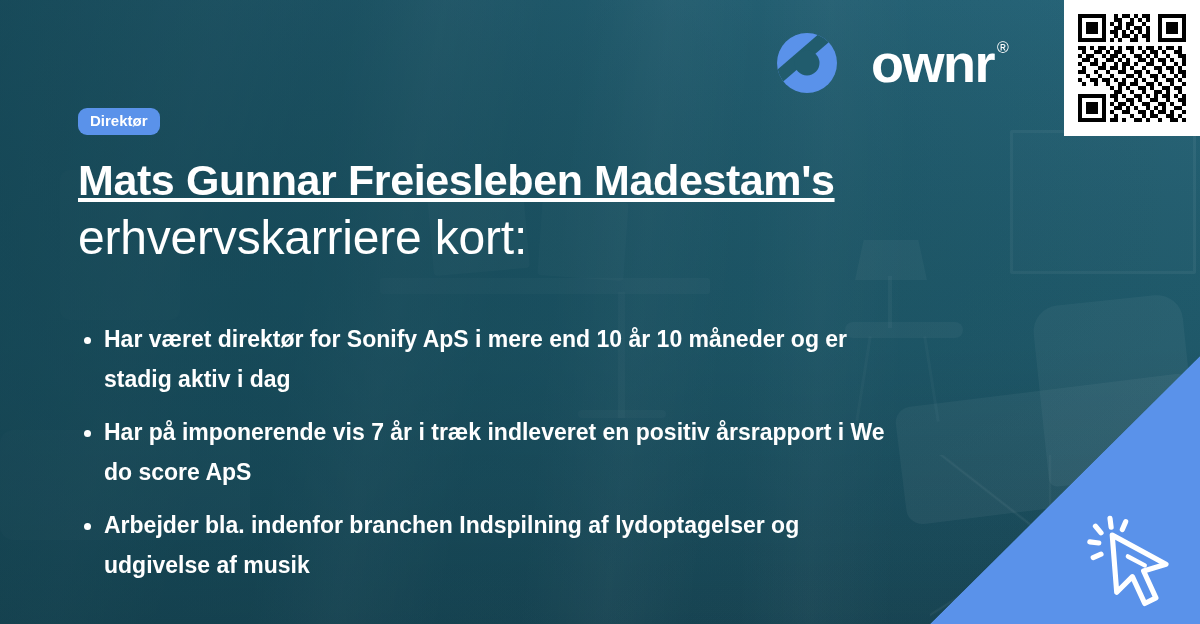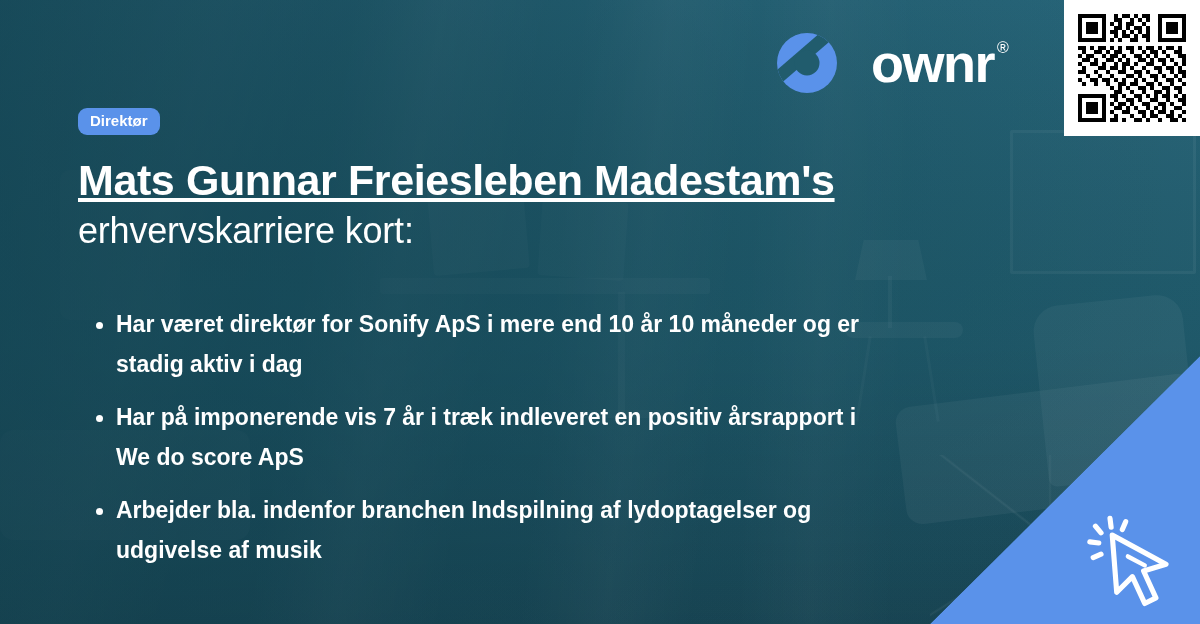--- a/index.html
+++ b/index.html
@@ -215,30 +215,30 @@
   }
   .title-main {
     font-size: 43px;
     font-weight: bold;
     line-height: 1.18;
     letter-spacing: -0.4px;
     white-space: nowrap;
     text-decoration: underline;
   }
   .title-sub {
-    font-size: 36px;
+    font-size: 48px;
     font-weight: normal;
     line-height: 1.25;
     letter-spacing: -0.2px;
     margin-top: 2px;
   }
 
   .bullets {
     list-style: none;
-    margin: 12px;
+    margin: 0;
     padding: 0;
     margin-top: 52px;
     color: #ffffff;
   }
   .bullets li {
     position: relative;
     padding-left: 26px;
     font-size: 23px;
     font-weight: bold;
     line-height: 1.72;

